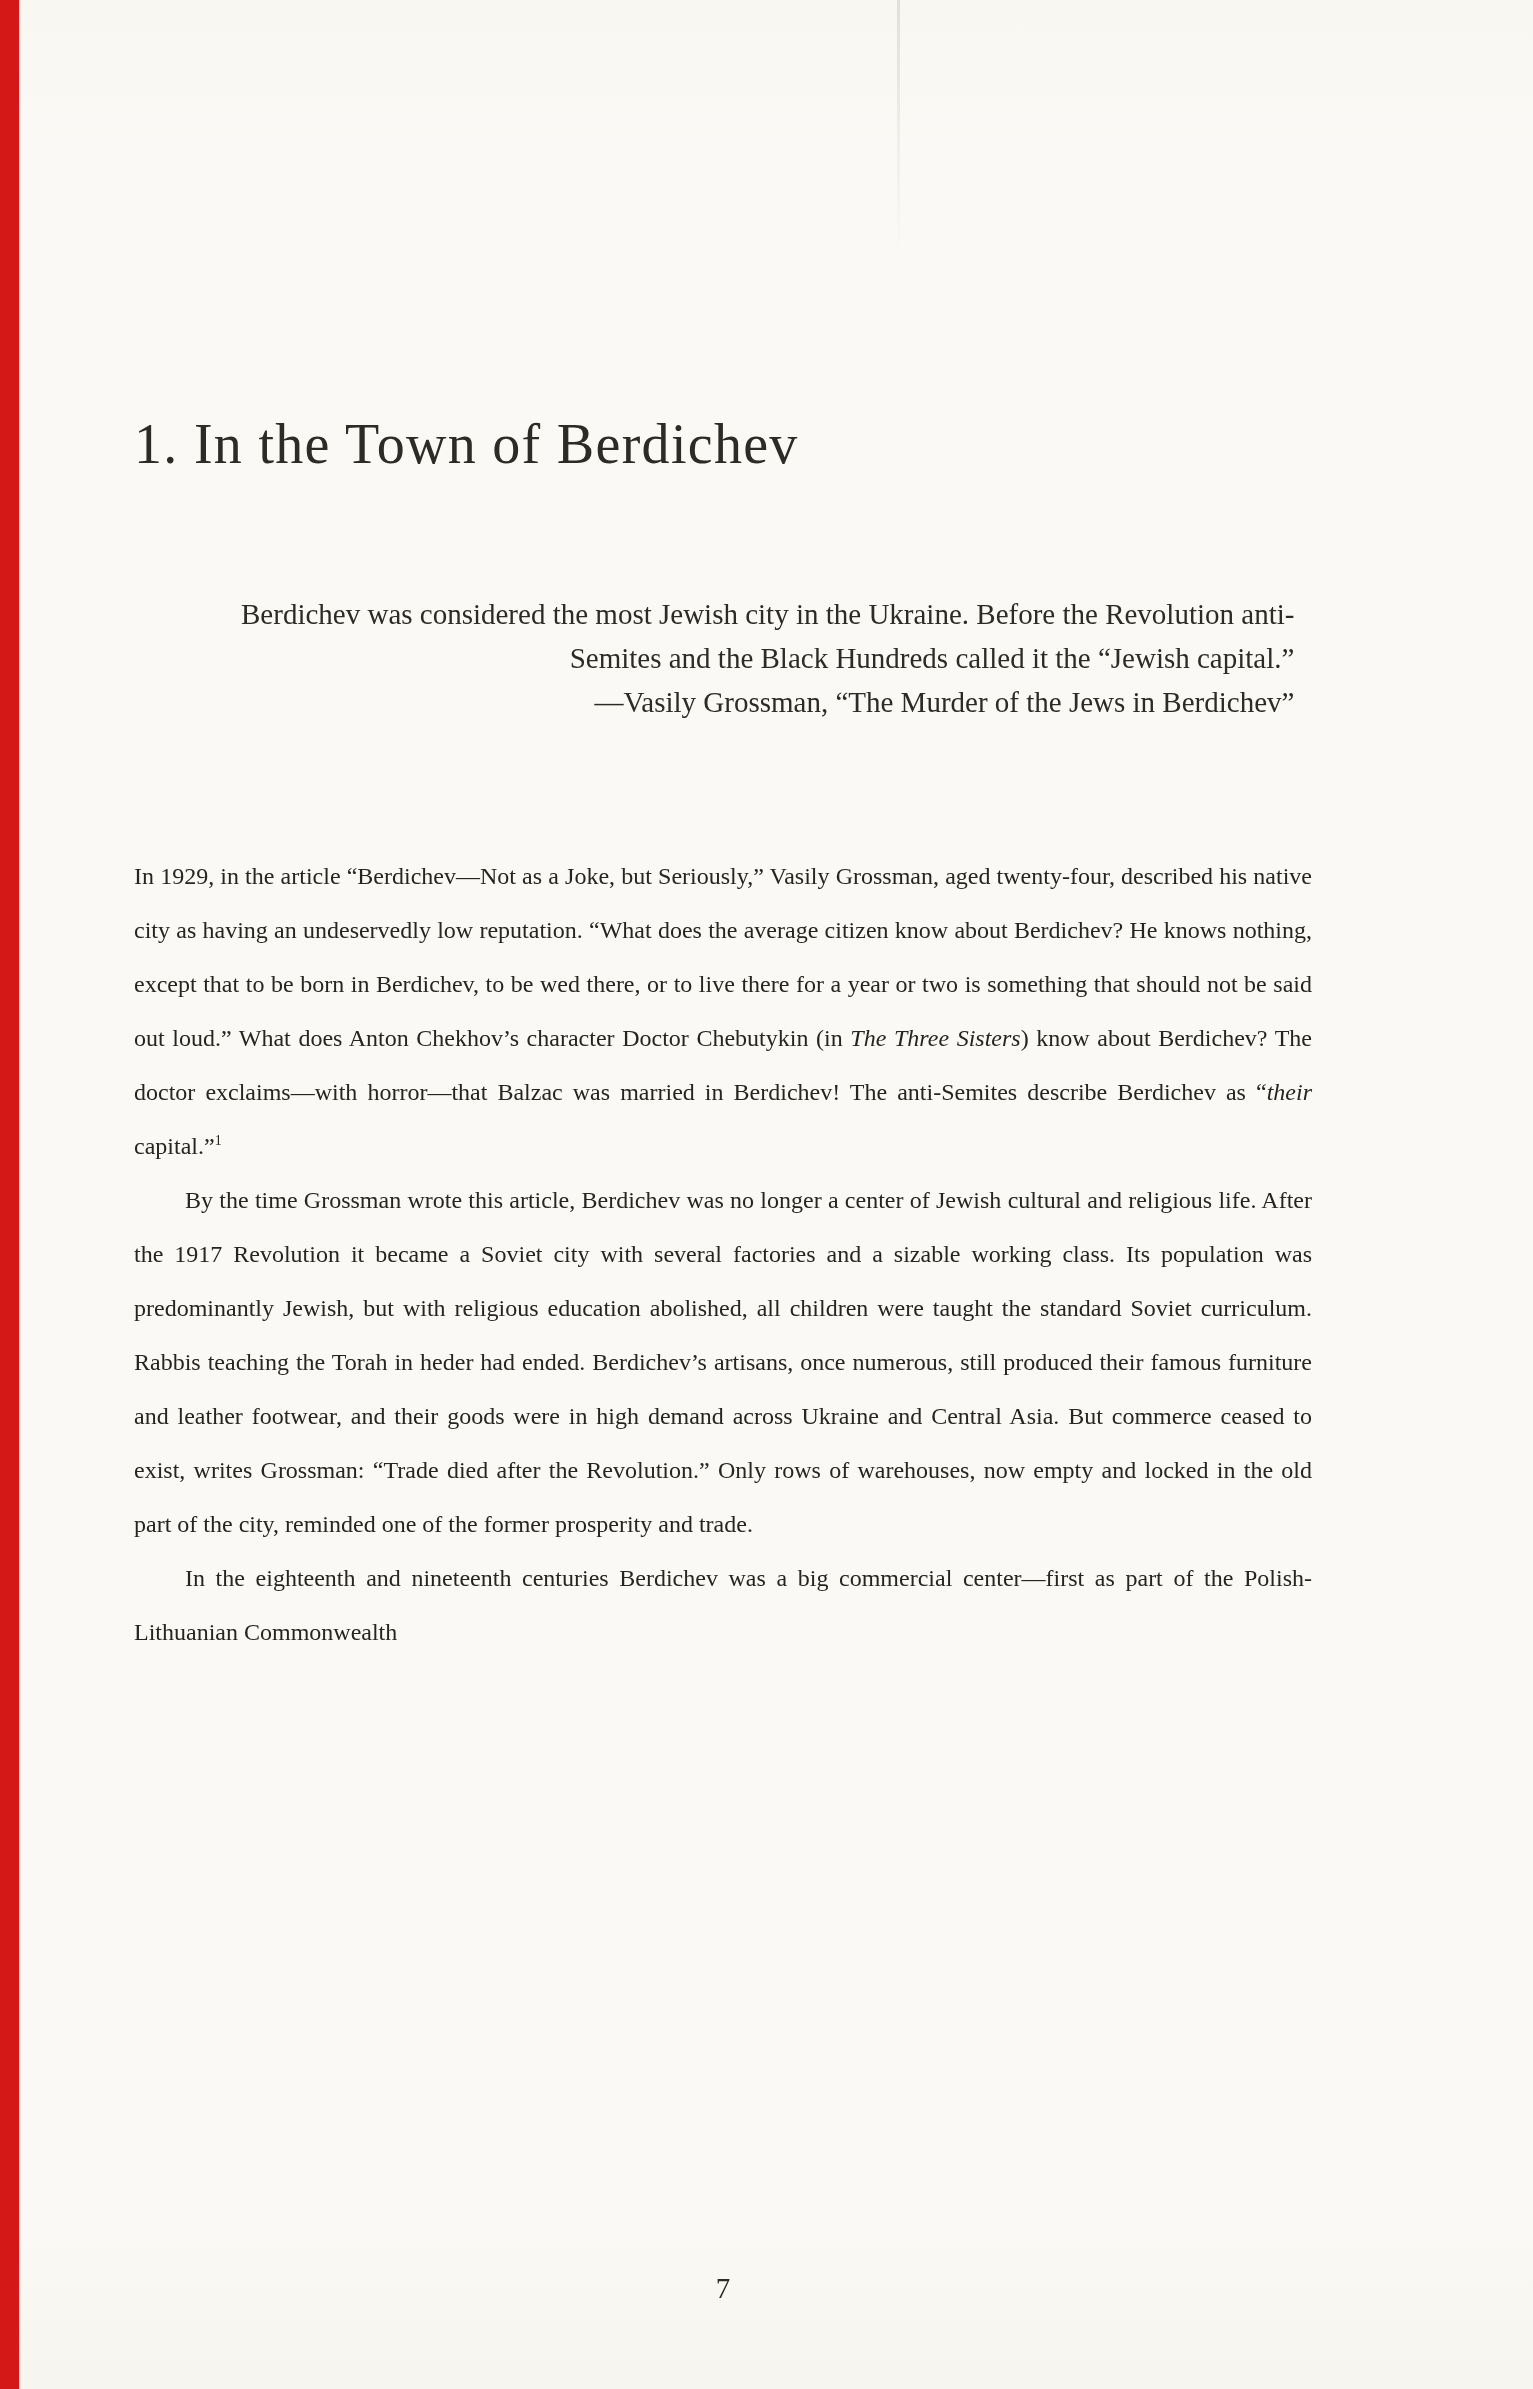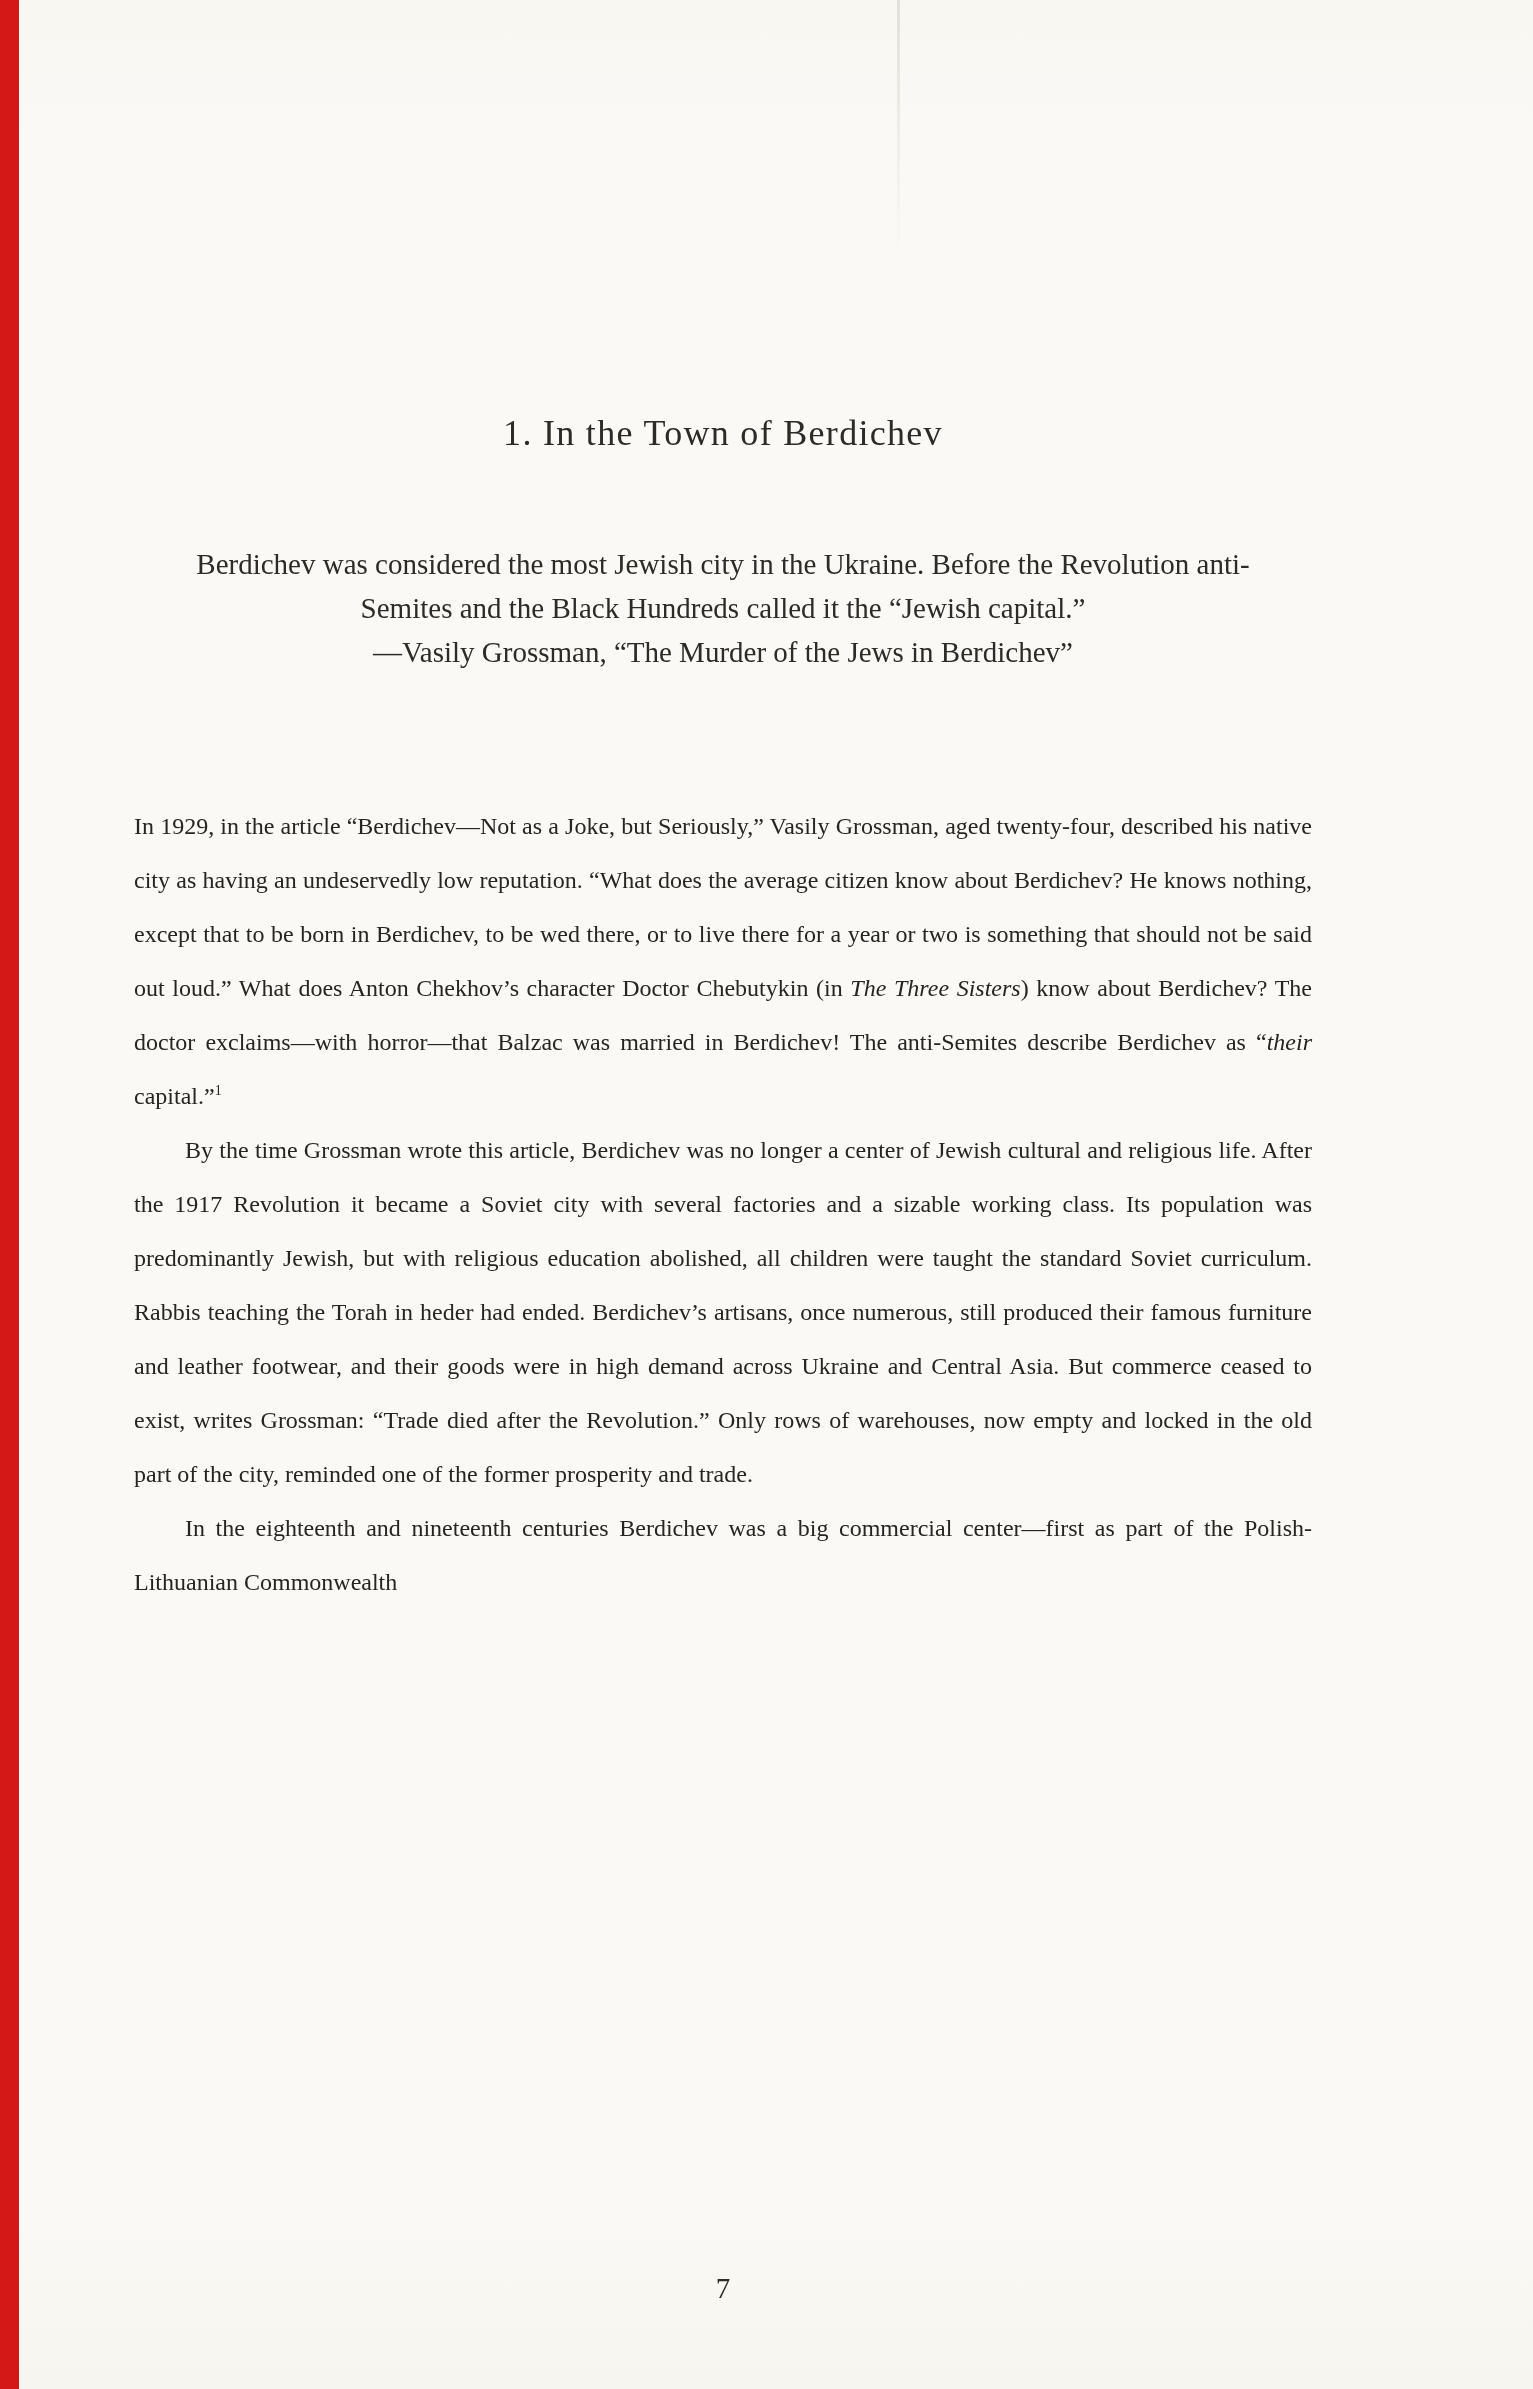--- a/index.html
+++ b/index.html
@@ -35,29 +35,29 @@
     background: linear-gradient(180deg, rgba(120,115,105,0.18), rgba(120,115,105,0));
   }
   .content {
     position: absolute;
     left: 134px;
     top: 0;
     width: 1178px;
   }
   .chapter-title {
     margin-top: 412px;
-    text-align: center;
-    font-size: 36px;
+    text-align: left;
+    font-size: 56px;
     font-weight: 400;
     letter-spacing: 1.3px;
     color: #2c2b25;
   }
   .epigraph {
-    margin-top: 88px;
-    text-align: center;
+    margin-top: 116px;
+    text-align: right;
     font-size: 29px;
     line-height: 44px;
     color: #2c2b25;
     padding: 0 17.6px;
     font-family: Liberation Serif, serif;
   }
   .epigraph .attribution {
     display: block;
   }
   .body-text {

